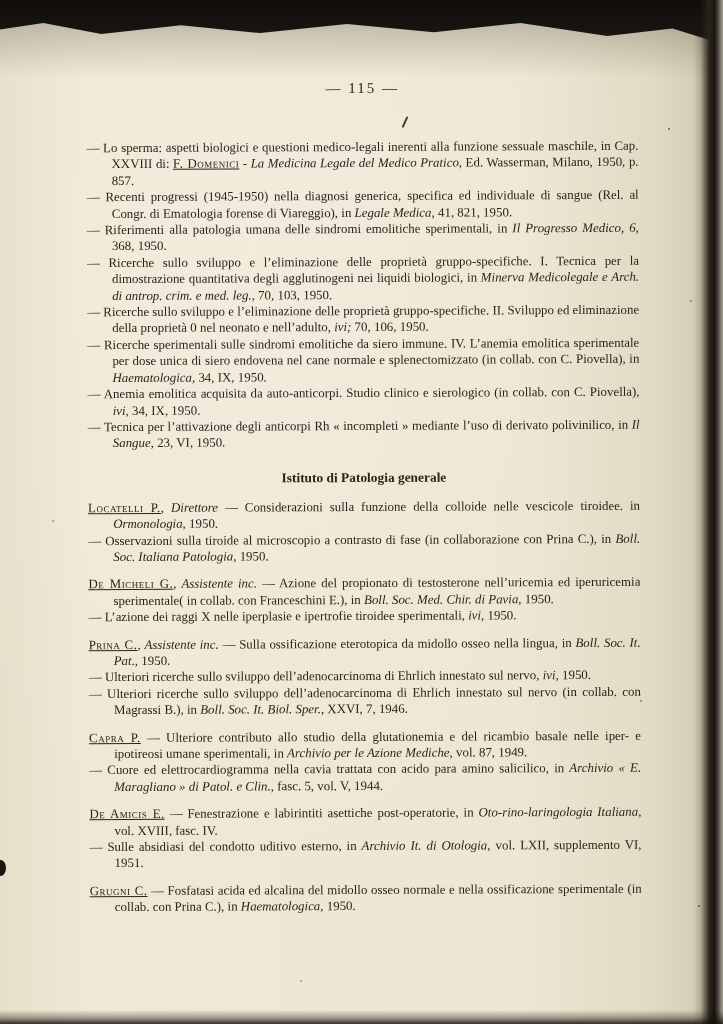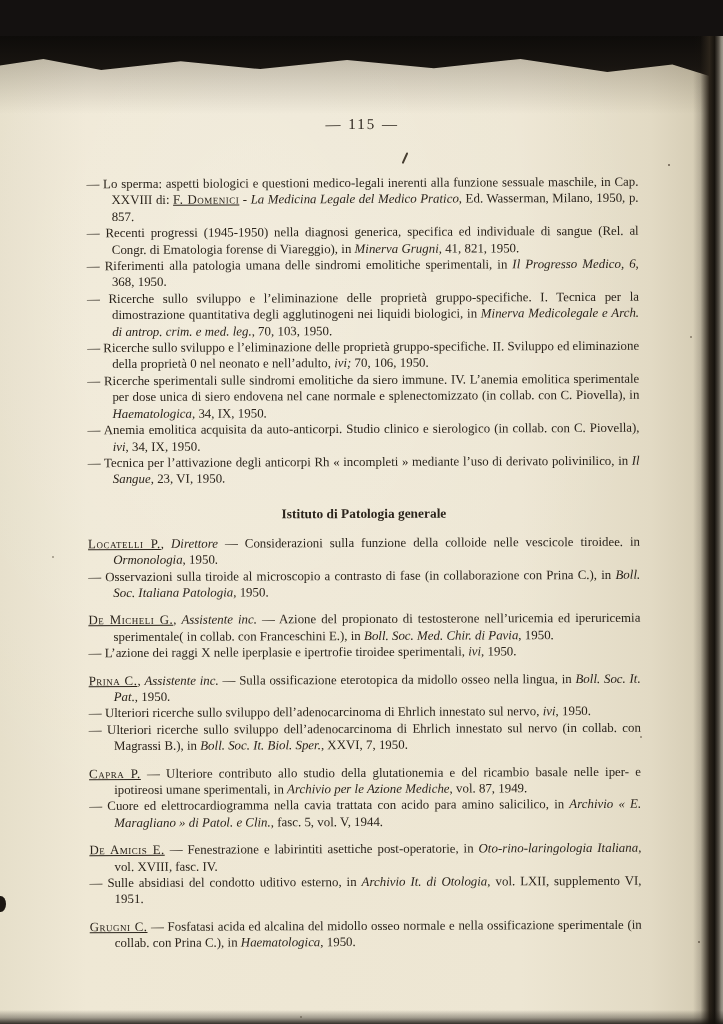--- a/index.html
+++ b/index.html
@@ -10,21 +10,20 @@
     overflow: hidden;
     position: relative;
   }
   .paper {
     position: absolute; inset: 0;
     background:
       linear-gradient(180deg, rgba(70,60,45,0.38) 0px, rgba(70,60,45,0.0) 78px),
       radial-gradient(ellipse at 35% 25%, rgba(255,255,255,0.20), rgba(255,255,255,0) 60%),
       linear-gradient(90deg, #e6dfca 0%, #efe8d5 12%, #ede6d3 72%, #e2dac4 90%, #d5ccb4 97%, #c9c0a9 100%),
       var(--paper, #ebe4d0);
-    margin-top: 36px;
   }
   .scan-top {
     position: absolute; top: 0; left: 0; right: 0; height: 46px;
     background: linear-gradient(180deg, #0e0c0a 0%, #191511 70%, #241e17 100%);
     clip-path: polygon(0 0, 100% 0, 100% 96%, 93% 62%, 84% 78%, 72% 50%, 60% 70%, 48% 52%, 36% 72%, 25% 55%, 14% 74%, 6% 50%, 0 64%);
   }
   .scan-right {
     position: absolute; top: 0; right: 0; width: 30px; height: 100%;
     background: linear-gradient(90deg,
       rgba(25,20,14,0) 0%,
@@ -95,35 +94,35 @@
   <div class="scan-right"></div>
   <div class="scan-bottom"></div>
   <div class="edge-mark"></div>
   <div class="stray-mark"></div>
   <div class="specks"></div>
 
   <div class="content">
     <div class="pagenum">— 115 —</div>
     <div>
         <p class="entry"><span>— Lo sperma: aspetti biologici e questioni medico-legali inerenti alla funzione sessuale maschile, in Cap. XXVIII di: </span><span class="sc">F. Domenici</span><span> - </span><span class="it">La Medicina Legale del Medico Pratico</span><span>, Ed. Wasserman, Milano, 1950, p. 857.</span></p>
-        <p class="entry"><span>— Recenti progressi (1945-1950) nella diagnosi generica, specifica ed individuale di sangue (Rel. al Congr. di Ematologia forense di Viareggio), in </span><span class="it">Minerva Grugni</span><span>, 41, 821, 1950.</span></p>
+        <p class="entry"><span>— Recenti progressi (1945-1950) nella diagnosi generica, specifica ed individuale di sangue (Rel. al Congr. di Ematologia forense di Viareggio), in </span><span class="it">Legale Medica</span><span>, 41, 821, 1950.</span></p>
         <p class="entry"><span>— Riferimenti alla patologia umana delle sindromi emolitiche sperimentali, in </span><span class="it">Il Progresso Medico, 6,</span><span> 368, 1950.</span></p>
         <p class="entry"><span>— Ricerche sullo sviluppo e l’eliminazione delle proprietà gruppo-specifiche. I. Tecnica per la dimostrazione quantitativa degli agglutinogeni nei liquidi biologici, in </span><span class="it">Minerva Medicolegale e Arch. di antrop. crim. e med. leg.</span><span>, 70, 103, 1950.</span></p>
         <p class="entry"><span>— Ricerche sullo sviluppo e l’eliminazione delle proprietà gruppo-specifiche. II. Sviluppo ed eliminazione della proprietà 0 nel neonato e nell’adulto, </span><span class="it">ivi;</span><span> 70, 106, 1950.</span></p>
         <p class="entry"><span>— Ricerche sperimentali sulle sindromi emolitiche da siero immune. IV. L’anemia emolitica sperimentale per dose unica di siero endovena nel cane normale e splenectomizzato (in collab. con C. Piovella), in </span><span class="it">Haematologica</span><span>, 34, IX, 1950.</span></p>
         <p class="entry"><span>— Anemia emolitica acquisita da auto-anticorpi. Studio clinico e sierologico (in collab. con C. Piovella), </span><span class="it">ivi</span><span>, 34, IX, 1950.</span></p>
         <p class="entry"><span>— Tecnica per l’attivazione degli anticorpi Rh « incompleti » mediante l’uso di derivato polivinilico, in </span><span class="it">Il Sangue</span><span>, 23, VI, 1950.</span></p>
         <div class="heading">Istituto di Patologia generale</div>
         <p class="entry group"><span class="sc">Locatelli P.</span><span>, </span><span class="it">Direttore</span><span> — Considerazioni sulla funzione della colloide nelle vescicole tiroidee. in </span><span class="it">Ormonologia</span><span>, 1950.</span></p>
         <p class="entry"><span>— Osservazioni sulla tiroide al microscopio a contrasto di fase (in collaborazione con Prina C.), in </span><span class="it">Boll. Soc. Italiana Patologia</span><span>, 1950.</span></p>
         <p class="entry group"><span class="sc">De Micheli G.</span><span>, </span><span class="it">Assistente inc.</span><span> — Azione del propionato di testosterone nell’uricemia ed iperuricemia sperimentale( in collab. con Franceschini E.), in </span><span class="it">Boll. Soc. Med. Chir. di Pavia</span><span>, 1950.</span></p>
         <p class="entry"><span>— L’azione dei raggi X nelle iperplasie e ipertrofie tiroidee sperimentali, </span><span class="it">ivi</span><span>, 1950.</span></p>
         <p class="entry group"><span class="sc">Prina C.</span><span>, </span><span class="it">Assistente inc.</span><span> — Sulla ossificazione eterotopica da midollo osseo nella lingua, in </span><span class="it">Boll. Soc. It. Pat.</span><span>, 1950.</span></p>
         <p class="entry"><span>— Ulteriori ricerche sullo sviluppo dell’adenocarcinoma di Ehrlich innestato sul nervo, </span><span class="it">ivi</span><span>, 1950.</span></p>
-        <p class="entry"><span>— Ulteriori ricerche sullo sviluppo dell’adenocarcinoma di Ehrlich innestato sul nervo (in collab. con Magrassi B.), in </span><span class="it">Boll. Soc. It. Biol. Sper.</span><span>, XXVI, 7, 1950.</span></p>
+        <p class="entry"><span>— Ulteriori ricerche sullo sviluppo dell’adenocarcinoma di Ehrlich innestato sul nervo (in collab. con Magrassi B.), in </span><span class="it">Boll. Soc. It. Biol. Sper.</span><span>, XXVI, 7, 1946.</span></p>
         <p class="entry group"><span class="sc">Capra P.</span><span> — Ulteriore contributo allo studio della glutationemia e del ricambio basale nelle iper- e ipotireosi umane sperimentali, in </span><span class="it">Archivio per le Azione Mediche</span><span>, vol. 87, 1949.</span></p>
         <p class="entry"><span>— Cuore ed elettrocardiogramma nella cavia trattata con acido para amino salicilico, in </span><span class="it">Archivio « E. Maragliano » di Patol. e Clin.</span><span>, fasc. 5, vol. V, 1944.</span></p>
         <p class="entry group"><span class="sc">De Amicis E.</span><span> — Fenestrazione e labirintiti asettiche post-operatorie, in </span><span class="it">Oto-rino-laringologia Italiana</span><span>, vol. XVIII, fasc. IV.</span></p>
         <p class="entry"><span>— Sulle absidiasi del condotto uditivo esterno, in </span><span class="it">Archivio It. di Otologia</span><span>, vol. LXII, supplemento VI, 1951.</span></p>
         <p class="entry group"><span class="sc">Grugni C.</span><span> — Fosfatasi acida ed alcalina del midollo osseo normale e nella ossificazione sperimentale (in collab. con Prina C.), in </span><span class="it">Haematologica</span><span>, 1950.</span></p>
       </div>
   </div>
 </div>
 
 </body></html>

